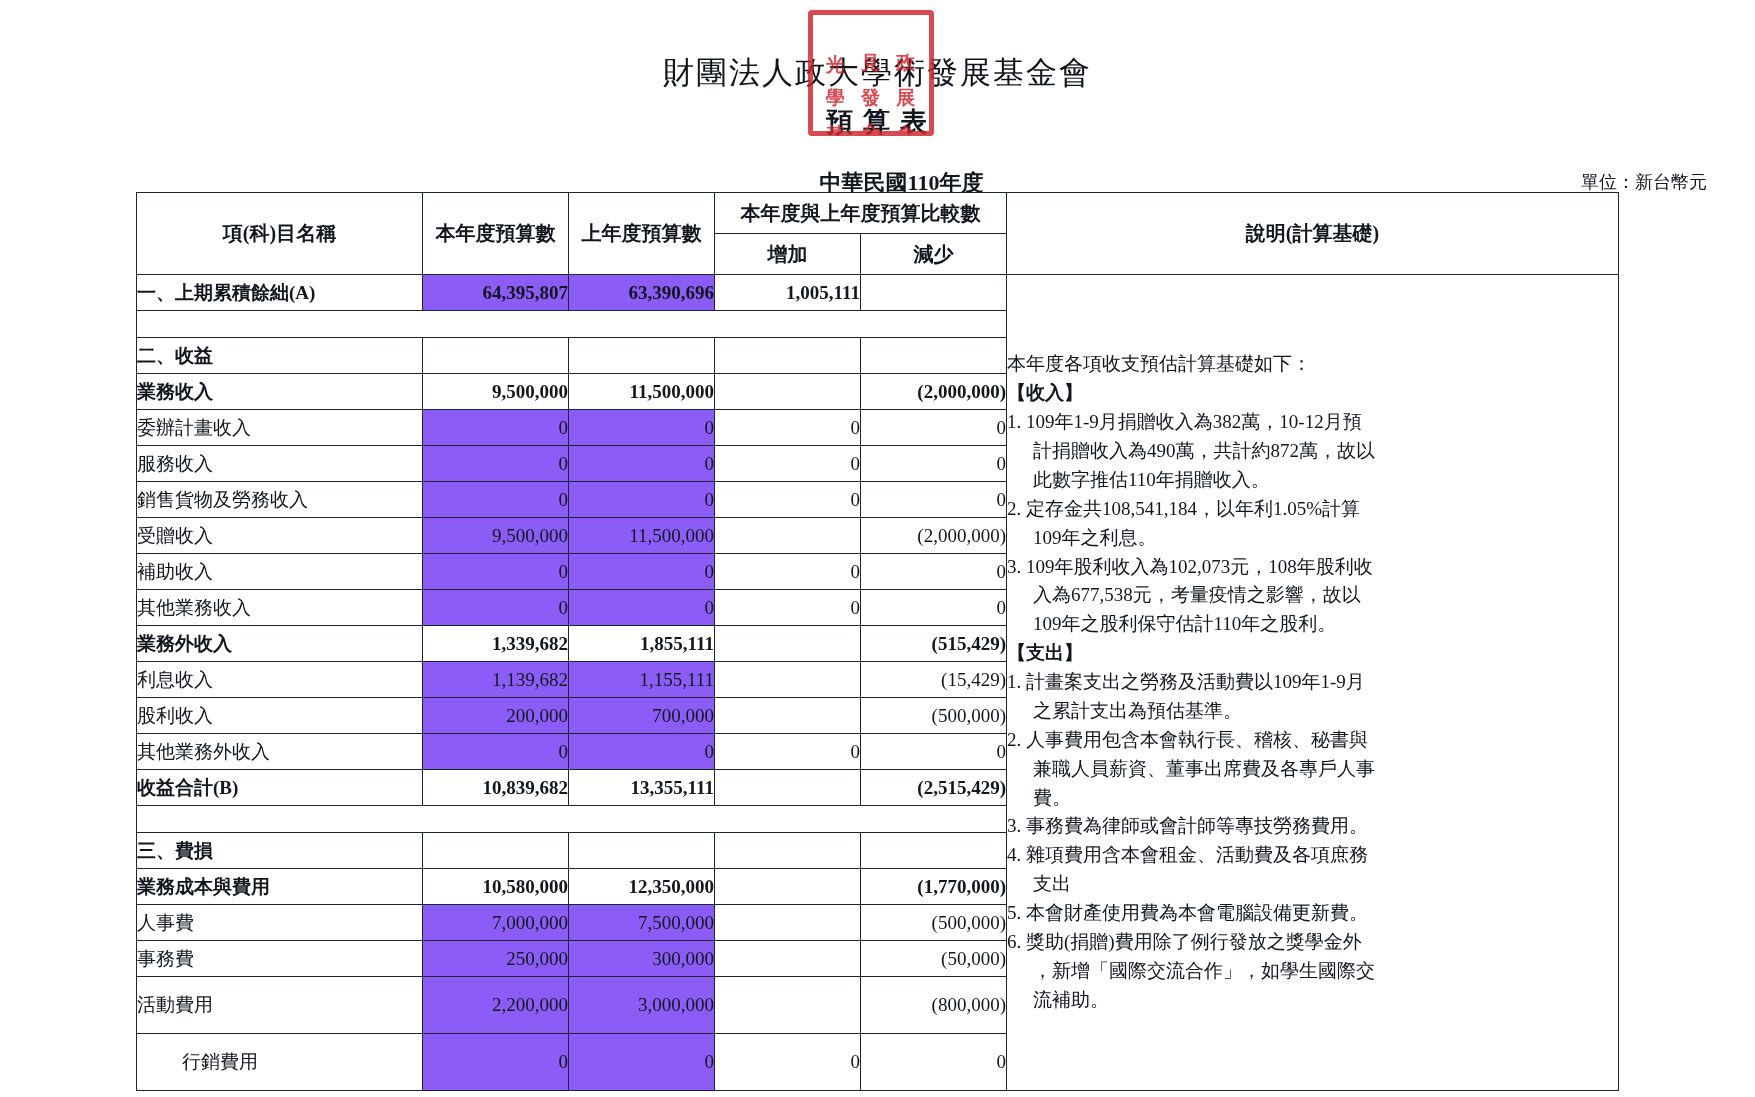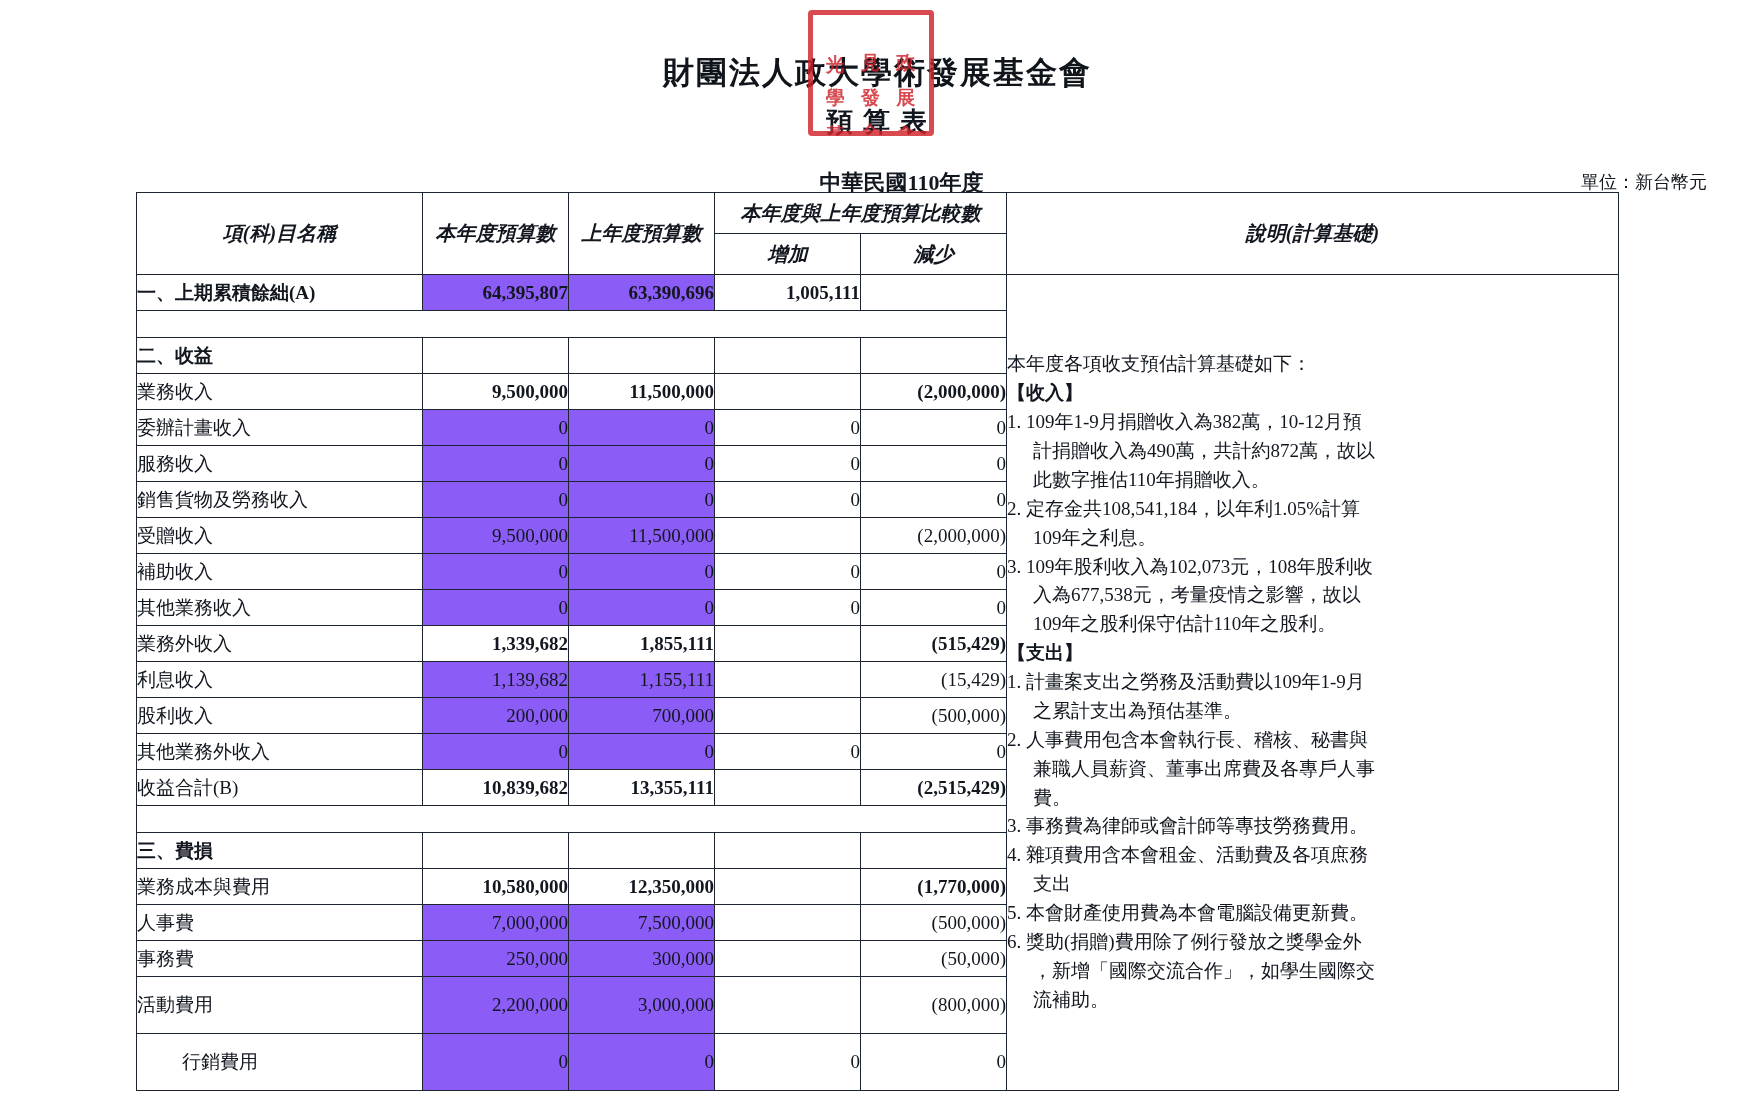--- a/index.html
+++ b/index.html
@@ -24,21 +24,21 @@
   
   .title-block {
     position: absolute;
     top: 52px;
     left: 0;
     width: 1755px;
     text-align: center;
   }
   .doc-title {
     font-size: 31px;
-    font-weight: bold;
+    font-weight: normal;
     letter-spacing: 2px;
     color: #10151c;
   }
   .doc-subtitle {
     font-size: 27px;
     font-weight: bold;
     letter-spacing: 10px;
     margin-top: 10px;
     padding-left: 8px;
   }
@@ -104,36 +104,35 @@
   .sheet td, .sheet th {
     border: 1.6px solid #1d2530;
     padding: 0;
     vertical-align: middle;
   }
   .sheet th {
     font-weight: bold;
     text-align: center;
     height: 40px;
     font-size: 20px;
-    font-style: italic;
   }
   .col-name   { width: 286px; }
   .col-cur    { width: 146px; }
   .col-prev   { width: 146px; }
   .col-inc    { width: 146px; }
   .col-dec    { width: 146px; }
   .col-note   { width: 612px; }
 
   .r-label {
     padding-left: 12px;
     height: 35px;
     white-space: nowrap;
   }
   .indent0 { padding-left: 10px; font-weight: bold; }
-  .indent1 { padding-left: 38px; font-weight: normal; }
+  .indent1 { padding-left: 38px; font-weight: bold; }
   .indent2 { padding-left: 70px; font-weight: normal; }
   .indent3 { padding-left: 96px; font-weight: normal; font-family: Liberation Serif, serif; }
 
   .num {
     text-align: right;
     padding-right: 10px;
     font-family: "Liberation Serif", serif;
   }
   .num.b { font-weight: bold; }
   .shade { background: #8b5cf6; }

